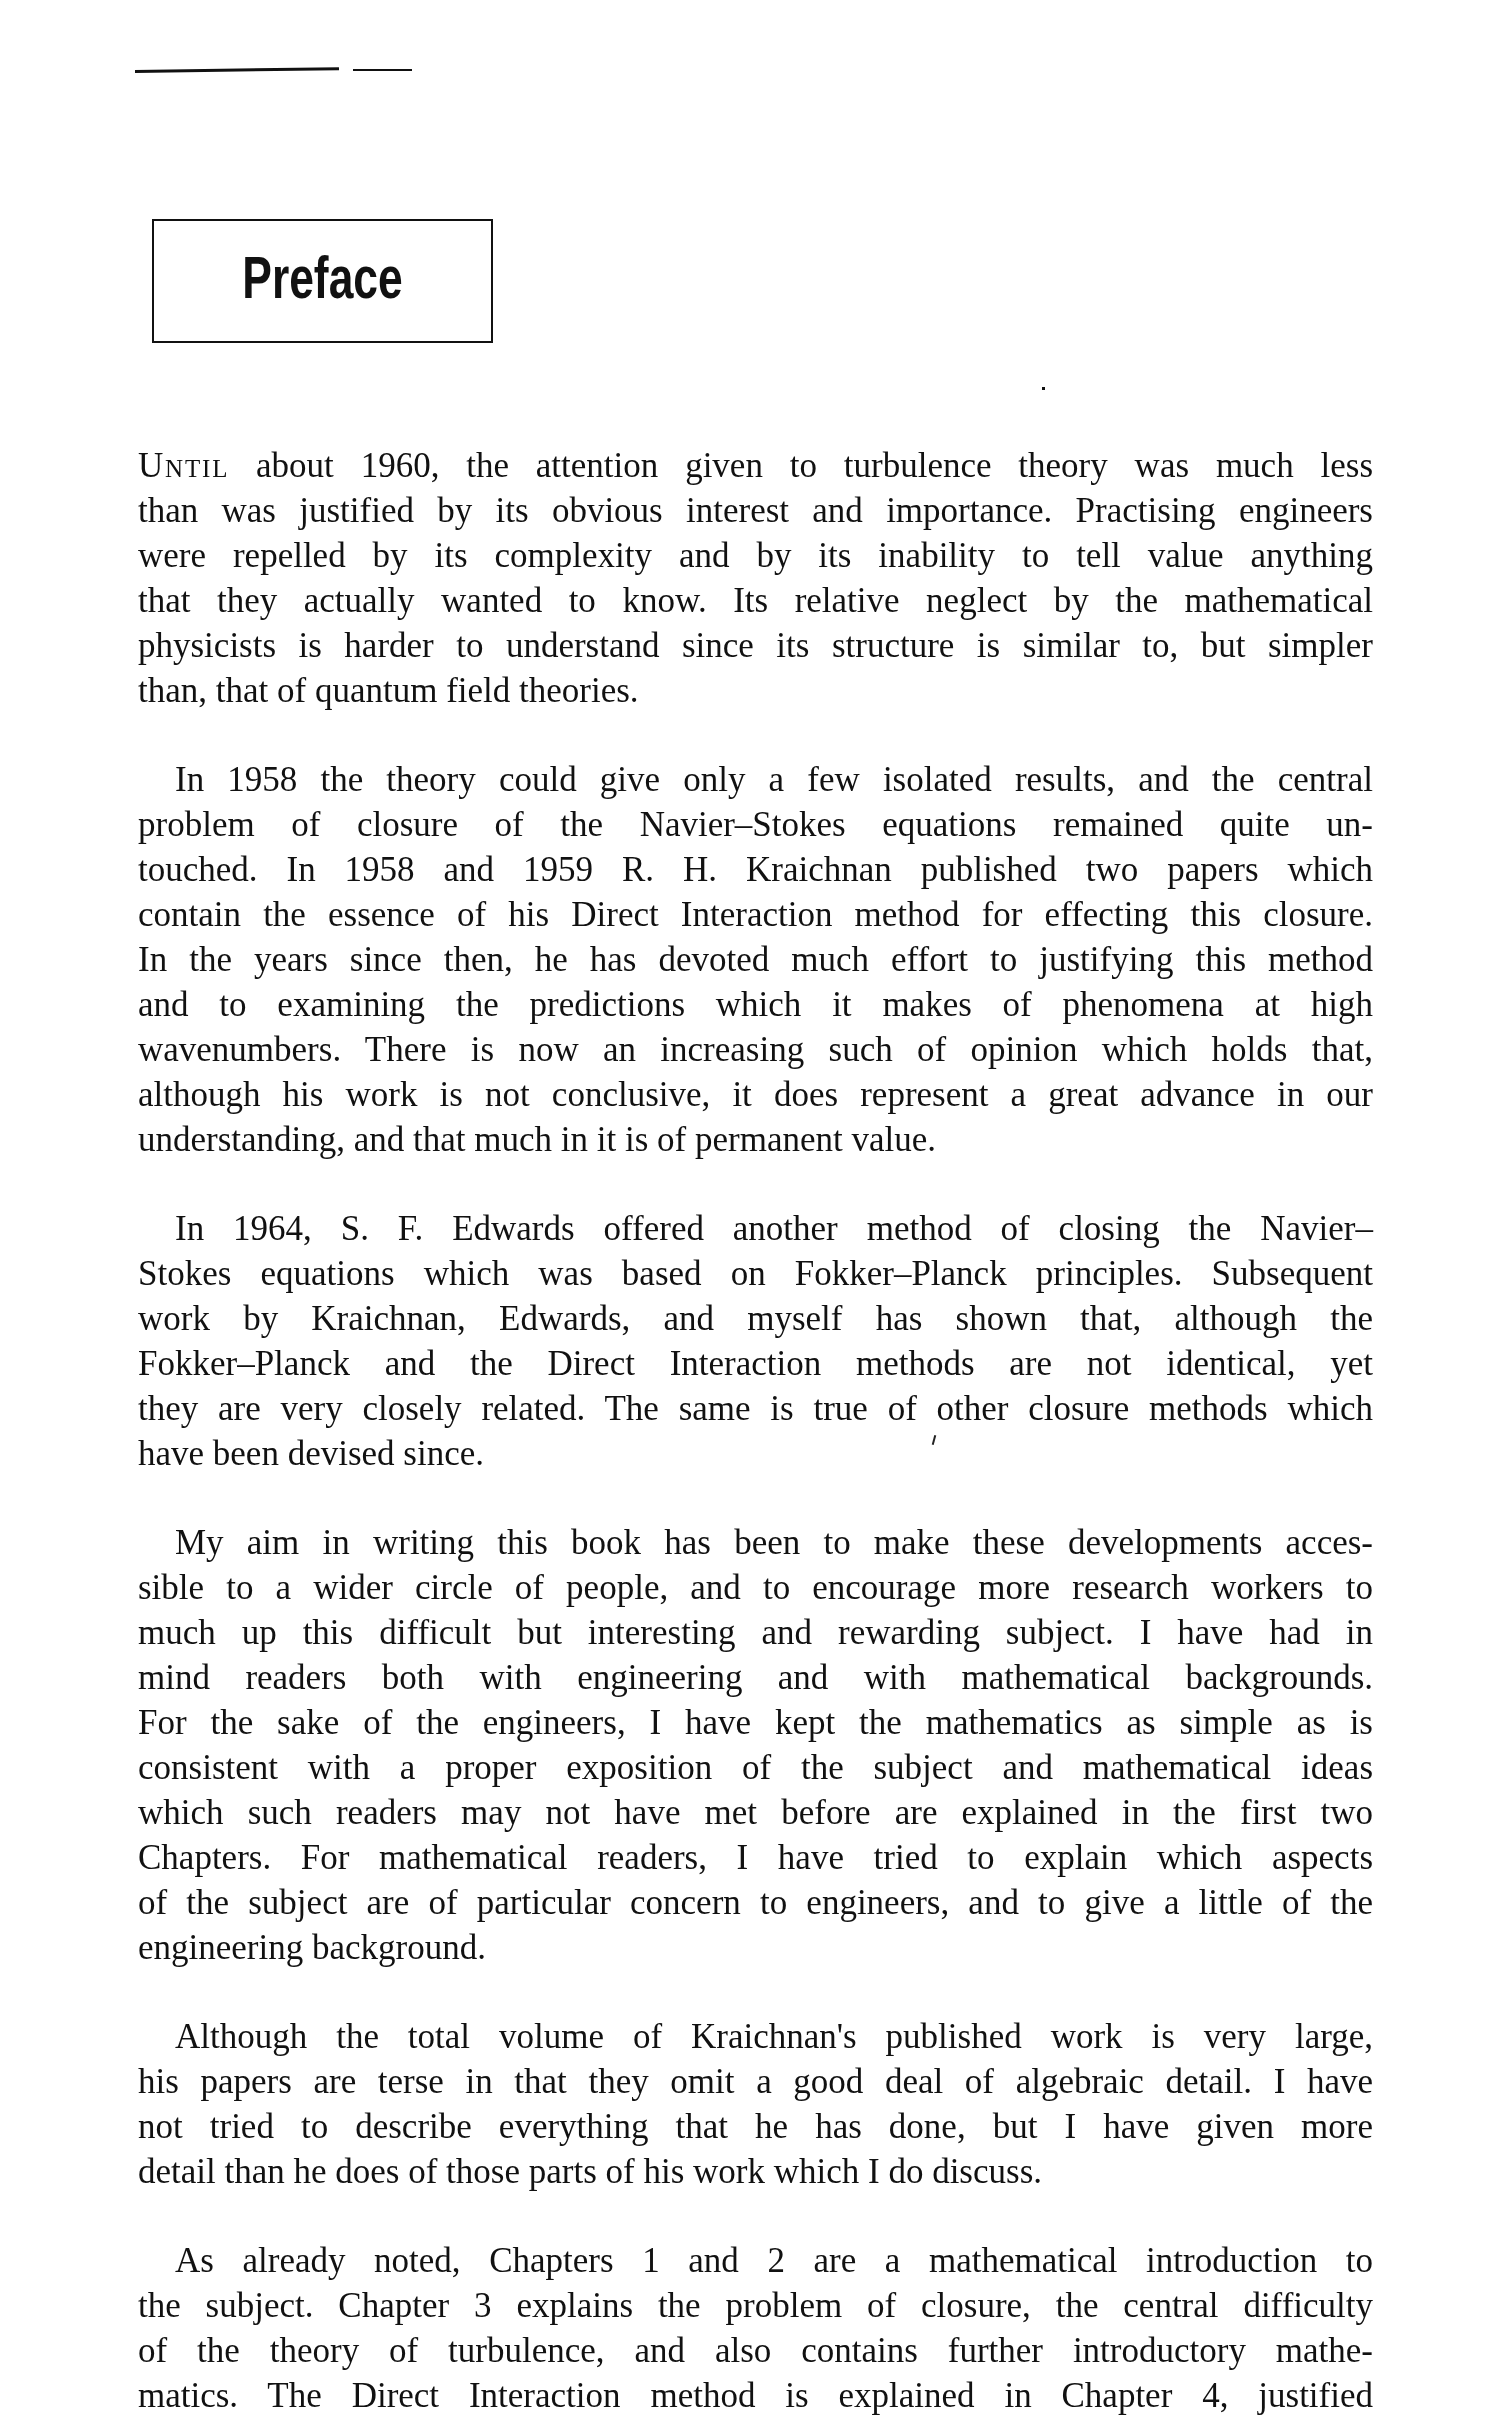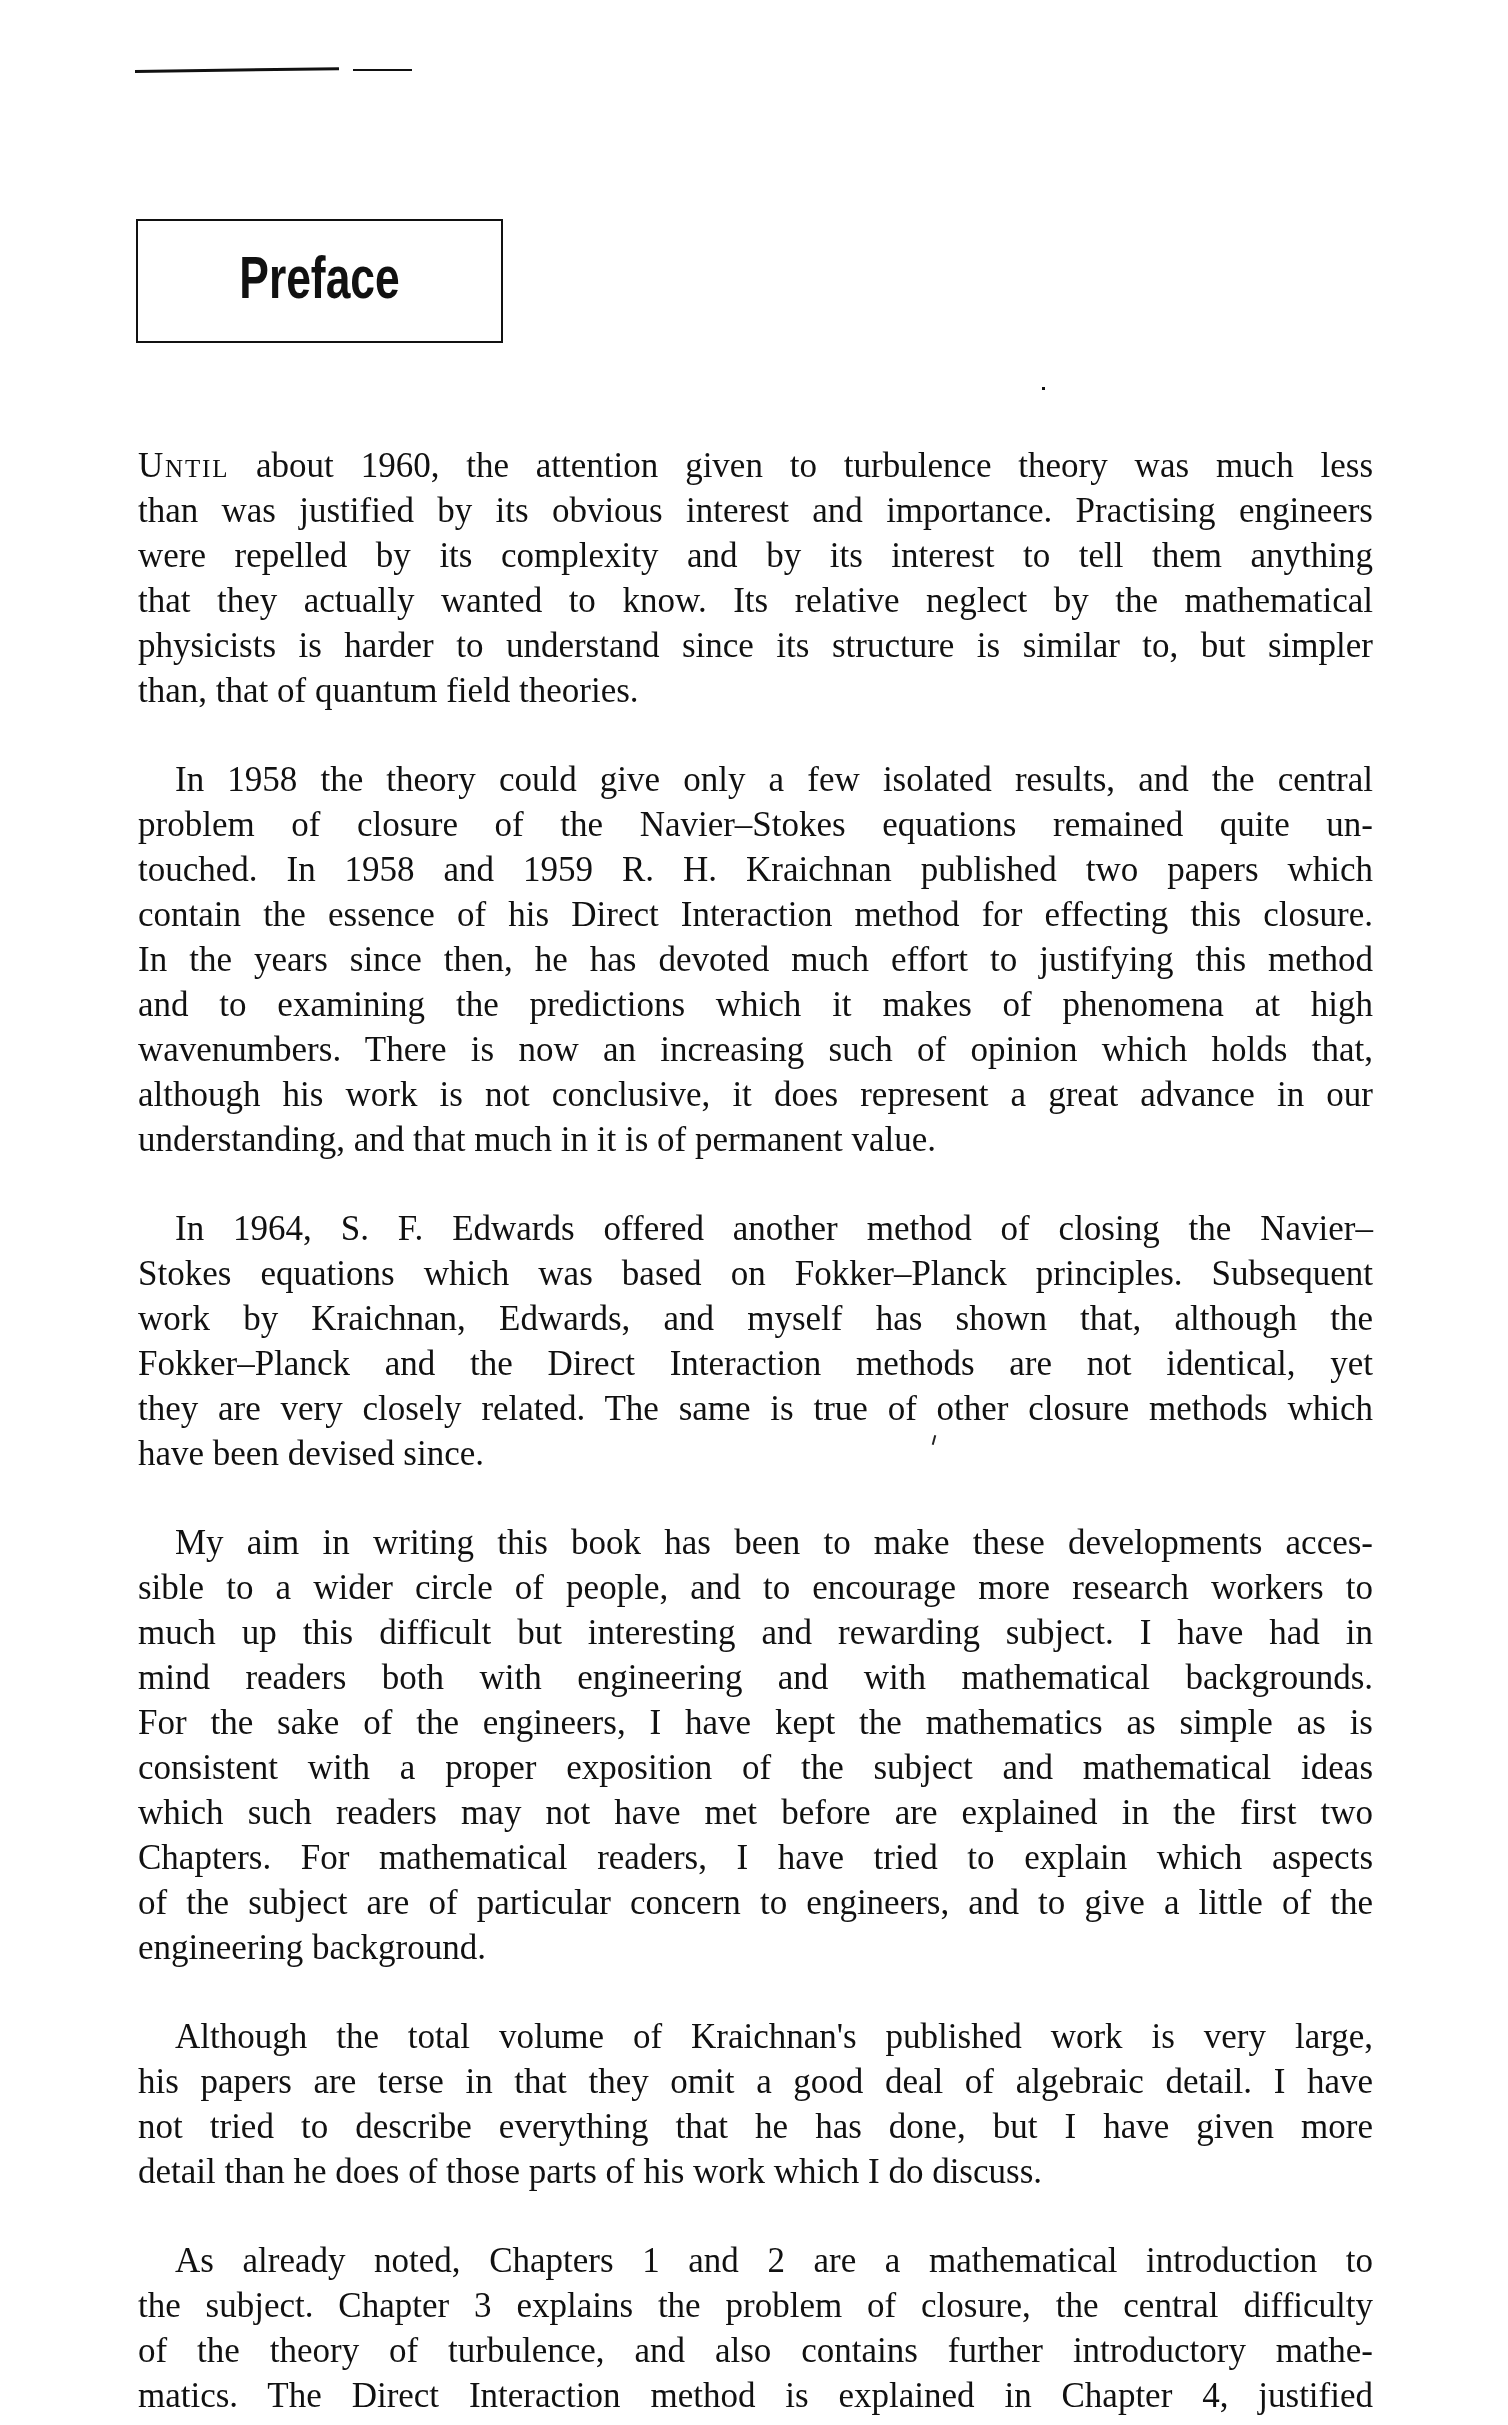--- a/index.html
+++ b/index.html
@@ -17,26 +17,25 @@
   .rule {
     position: absolute;
     height: 2.7px;
     background: #111111;
   }
   .rule-a { left: 135px; top: 70px; width: 204px; transform: rotate(-0.8deg); transform-origin: left center; }
   .rule-b { left: 353px; top: 69px; width: 59px; height: 1.8px; }
 
   .title-box {
     position: absolute;
-    left: 136px;
+    left: 152px;
     top: 219px;
     width: 337px;
     height: 120px;
     border: 2.7px solid #111111;
-    padding-left: 26px;
   }
   .title-text {
     position: absolute;
     left: 0; right: 0;
     top: 20px;
     text-align: center;
     font-family: "Liberation Sans", sans-serif;
     font-weight: bold;
     font-size: 60px;
     line-height: 73px;
@@ -102,21 +101,21 @@
   <div class="title-text">Preface</div>
 </div>
 
 <div class="stray-dot"></div>
 
 <div class="body-text">
 
   <div>
     <span class="line"><span class="smallcaps">Until</span><span> about 1960, the attention given to turbulence theory was much less</span></span>
     <span class="line">than was justified by its obvious interest and importance. Practising engineers</span>
-    <span class="line">were repelled by its complexity and by its interest to tell them anything</span>
+    <span class="line">were repelled by its complexity and by its inability to tell value anything</span>
     <span class="line">that they actually wanted to know. Its relative neglect by the mathematical</span>
     <span class="line">physicists is harder to understand since its structure is similar to, but simpler</span>
     <span class="line last">than, that of quantum field theories.</span>
   </div>
 
   <div>
     <span class="line indent">In 1958 the theory could give only a few isolated results, and the central</span>
     <span class="line">problem of closure of the Navier–Stokes equations remained quite un-</span>
     <span class="line">touched. In 1958 and 1959 R. H. Kraichnan published two papers which</span>
     <span class="line">contain the essence of his Direct Interaction method for effecting this closure.</span>

